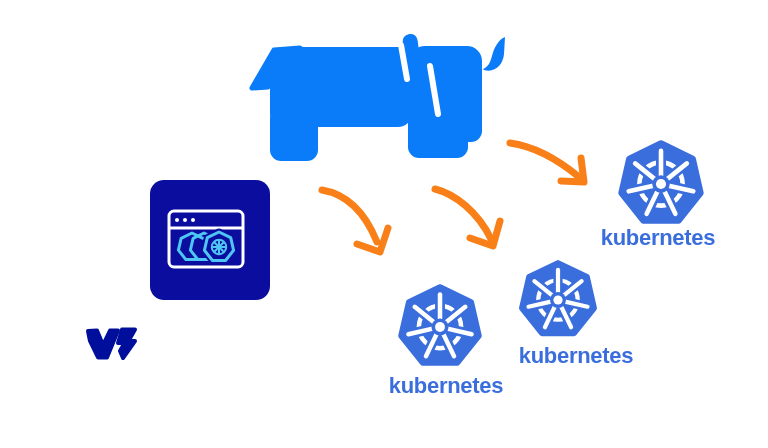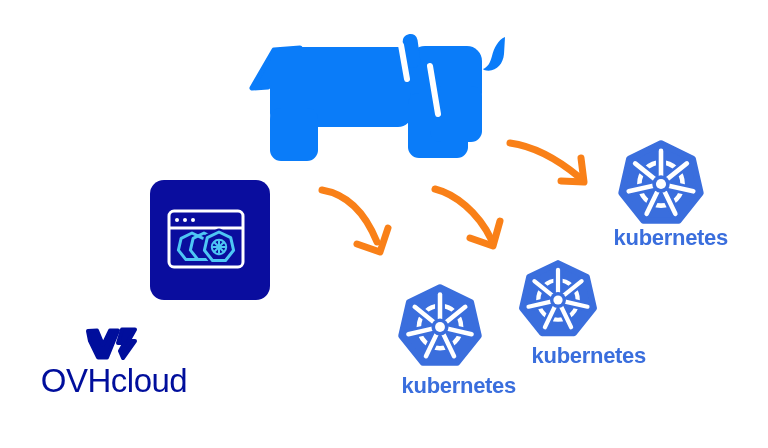--- a/index.html
+++ b/index.html
@@ -2,21 +2,21 @@
 <html style="--canvas-bg: #ffffff; --rancher-blue: #0a7cf9; --arrow-orange: #f98018; --kubernetes-blue: #3a6edd; --ovh-navy: #000e9c; --app-tile-navy: #0a0d9e; --app-glyph-cyan: #4ec6f4; --white: #ffffff;"><head>
 <meta charset="utf-8">
 <style>
   html,body{margin:0;padding:0;background:#fff;}
   .stage{
     position:relative;width:768px;height:448px;background:var(--canvas-bg,#fff);
     overflow:hidden;font-family:"Liberation Sans",sans-serif;
   }
   .abs{position:absolute;}
   .k8s-label{
-    position:absolute;width:140px;text-align:right;
+    position:absolute;width:140px;text-align:center;
     font-weight:bold;font-size:22px;letter-spacing:-0.3px;
     color:var(--kubernetes-blue,#3a6edd);
   }
   .ovh-wordmark{
     position:absolute;width:160px;text-align:center;
     font-size:33px;letter-spacing:-0.5px;line-height:38px;
     color:var(--ovh-navy,#000e9c);
   }
   svg{display:block;}
 </style>
@@ -104,21 +104,20 @@
     <use href="#k8s-logo" width="92" height="92"></use>
   </svg>
   <div class="k8s-label" style="left:588px;top:225px">kubernetes</div>
 
   <svg class="abs" style="left:85px;top:324px" width="56" height="36" viewBox="0 0 56 36">
     <g fill="var(--ovh-navy)" stroke="var(--ovh-navy)" stroke-width="4" stroke-linejoin="round">
       <polygon points="3,7 12,6.5 18,21 25,6.5 33,6.5 22,33.5 13,33.5 5,17"></polygon>
       <polygon points="37,5.5 50,5.5 43.5,17 50,17 38,34 35,27 39.5,19 33,19"></polygon>
     </g>
   </svg>
-  <div class="ovh-wordmark" style="left:34px;top:362px">OVHcloud</div>
 
   <svg class="abs" style="left:0;top:0;pointer-events:none" width="768" height="448" viewBox="0 0 768 448">
     <g fill="none" stroke="var(--arrow-orange)" stroke-width="7" stroke-linecap="round" stroke-linejoin="round">
       <g>
         <path d="M322,190 C340,193 362,205 377,242"></path>
         <path d="M357,244 L380,252 L388,228"></path>
       </g>
       <g>
         <path d="M435,189 C455,194 478,212 491,239"></path>
         <path d="M470,238 L493,246 L500,221"></path>

